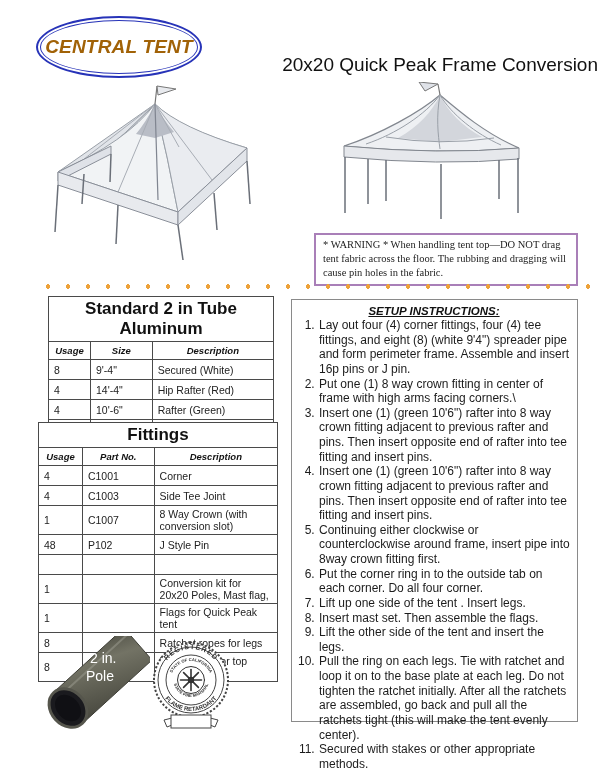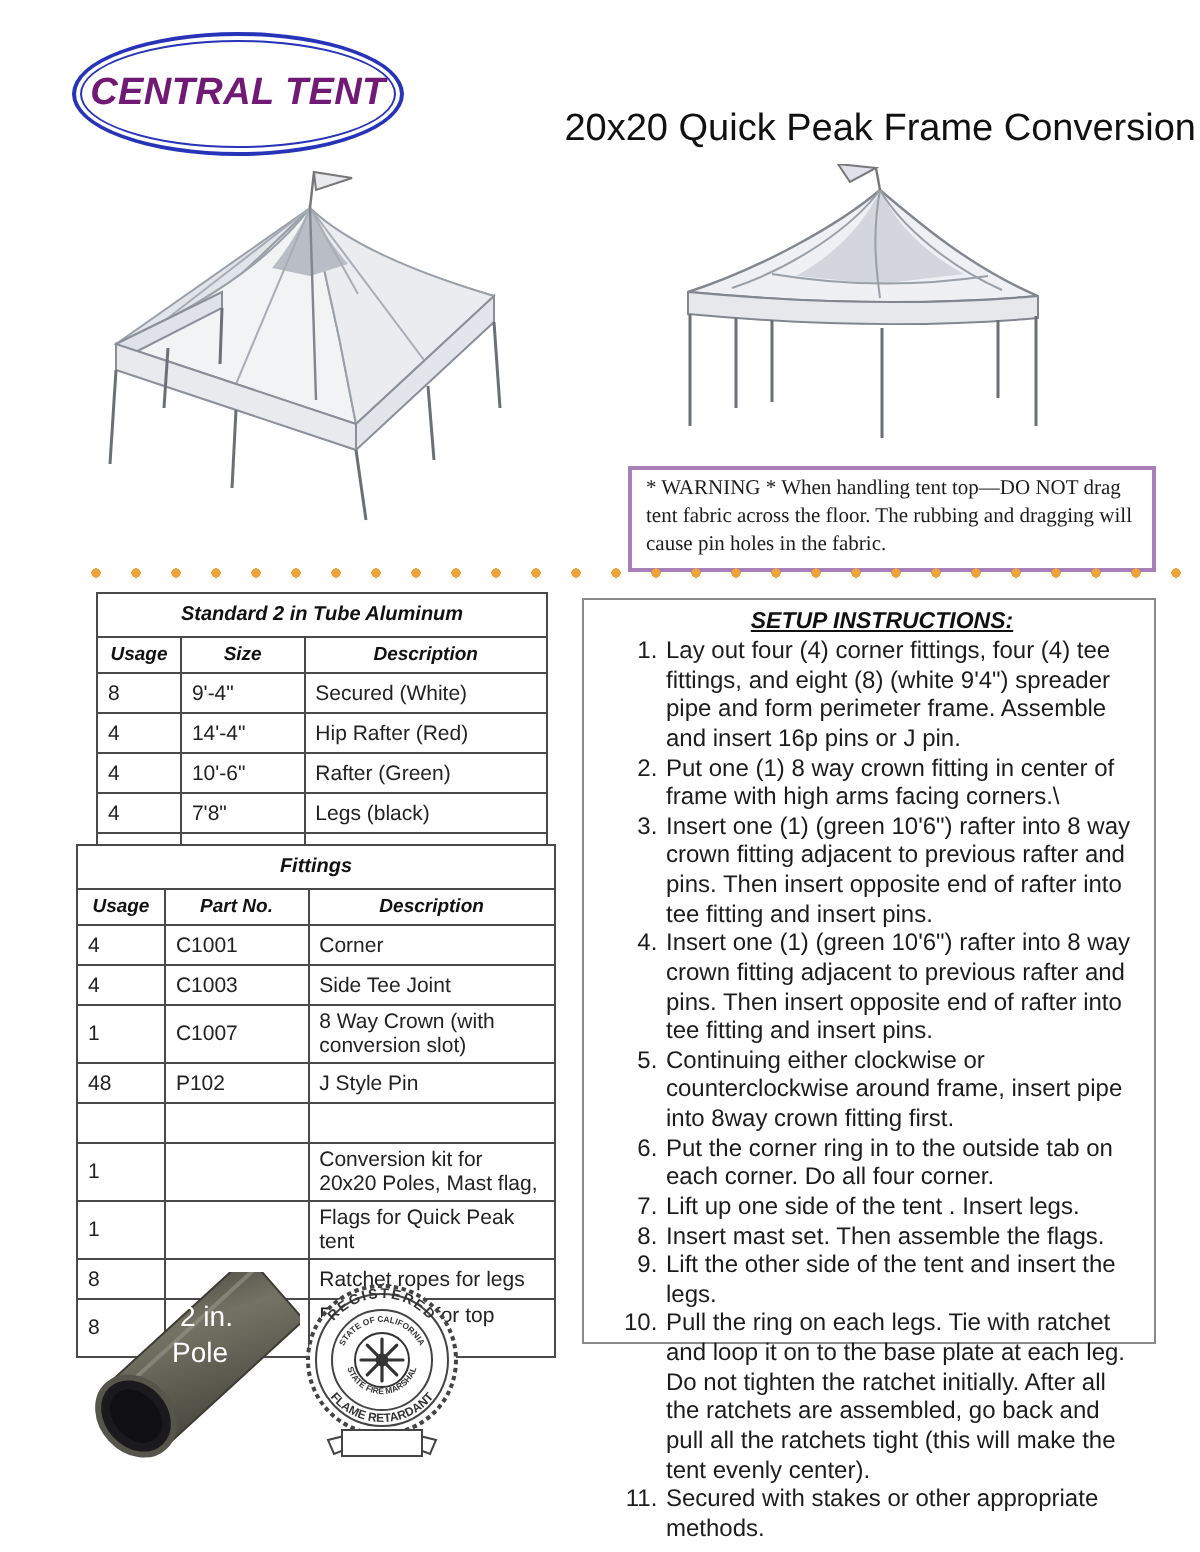--- a/index.html
+++ b/index.html
@@ -12,21 +12,21 @@
   .logo{
     position:absolute;left:36px;top:16px;width:162px;height:58px;
     border:2px solid #2733b8;border-radius:50%;
     display:flex;align-items:center;justify-content:center;
   }
   .logo::before{
     content:"";position:absolute;inset:2px;border:1px solid #2733b8;border-radius:50%;
   }
   .logo-text{
     font-style:italic;font-weight:900;font-size:19px;letter-spacing:0.2px;
-    color:#701a75;white-space:nowrap;
+    color:#a16207;white-space:nowrap;
   }
   .phone{
     position:absolute;left:268px;top:20px;font-size:10.5px;font-weight:bold;color:#1a1a1a;
     letter-spacing:0.2px;
   }
   .title{
     position:absolute;left:200px;top:54px;width:398px;text-align:right;
     font-size:19px;color:#111;
   }
   
@@ -45,33 +45,33 @@
     background-image:radial-gradient(circle 2.4px, #eda23a 95%, rgba(0,0,0,0) 100%);
     background-size:20px 7px;background-repeat:repeat-x;background-position:2px 0;
   }
   
   table.doc{border-collapse:collapse;background:#fff;}
   table.doc td,table.doc th{
     border:1px solid #4a4a4a;font-size:10.5px;padding:2px 5px;vertical-align:middle;
     color:#222;text-align:left;height:15px;
   }
   table.doc .tbl-title{
-    font-weight:bold;font-style:italic;font-size:10px;text-align:center;height:17px;color:#111;
+    font-weight:bold;font-size:17px;text-align:center;height:17px;color:#111;
   }
   table.doc th{
     font-weight:bold;font-style:italic;font-size:9.5px;text-align:center;height:13px;color:#111;margin-left:15px;
   }
   .aluminum{position:absolute;left:48px;top:296px;width:226px;}
   .aluminum col.c1{width:42px;}.aluminum col.c2{width:62px;}.aluminum col.c3{width:122px;}
   .fittings{position:absolute;left:38px;top:422px;width:240px;}
   .fittings col.c1{width:44px;}.fittings col.c2{width:72px;}.fittings col.c3{width:124px;}
   
   .instructions{
-    position:absolute;left:291px;top:299px;width:287px;height:373px;
-    border:1.5px solid #8a8a8a;box-sizing:border-box;padding:5px 6px 0 19px;
+    position:absolute;left:291px;top:299px;width:287px;height:423px;
+    border:1.5px solid #8a8a8a;box-sizing:border-box;padding:5px 6px 0 5px;
   }
   .instructions-title{
     text-align:center;font-style:italic;font-weight:bold;font-size:11.5px;
     text-decoration:underline;margin:0 0 1px 0;color:#111;
   }
   .instructions ol{
     margin:0;padding:0 0 0 21px;font-size:12px;line-height:1.22;color:#1c1c1c;
   }
   .instructions ol li{padding-left:1px;margin:0;}
   

